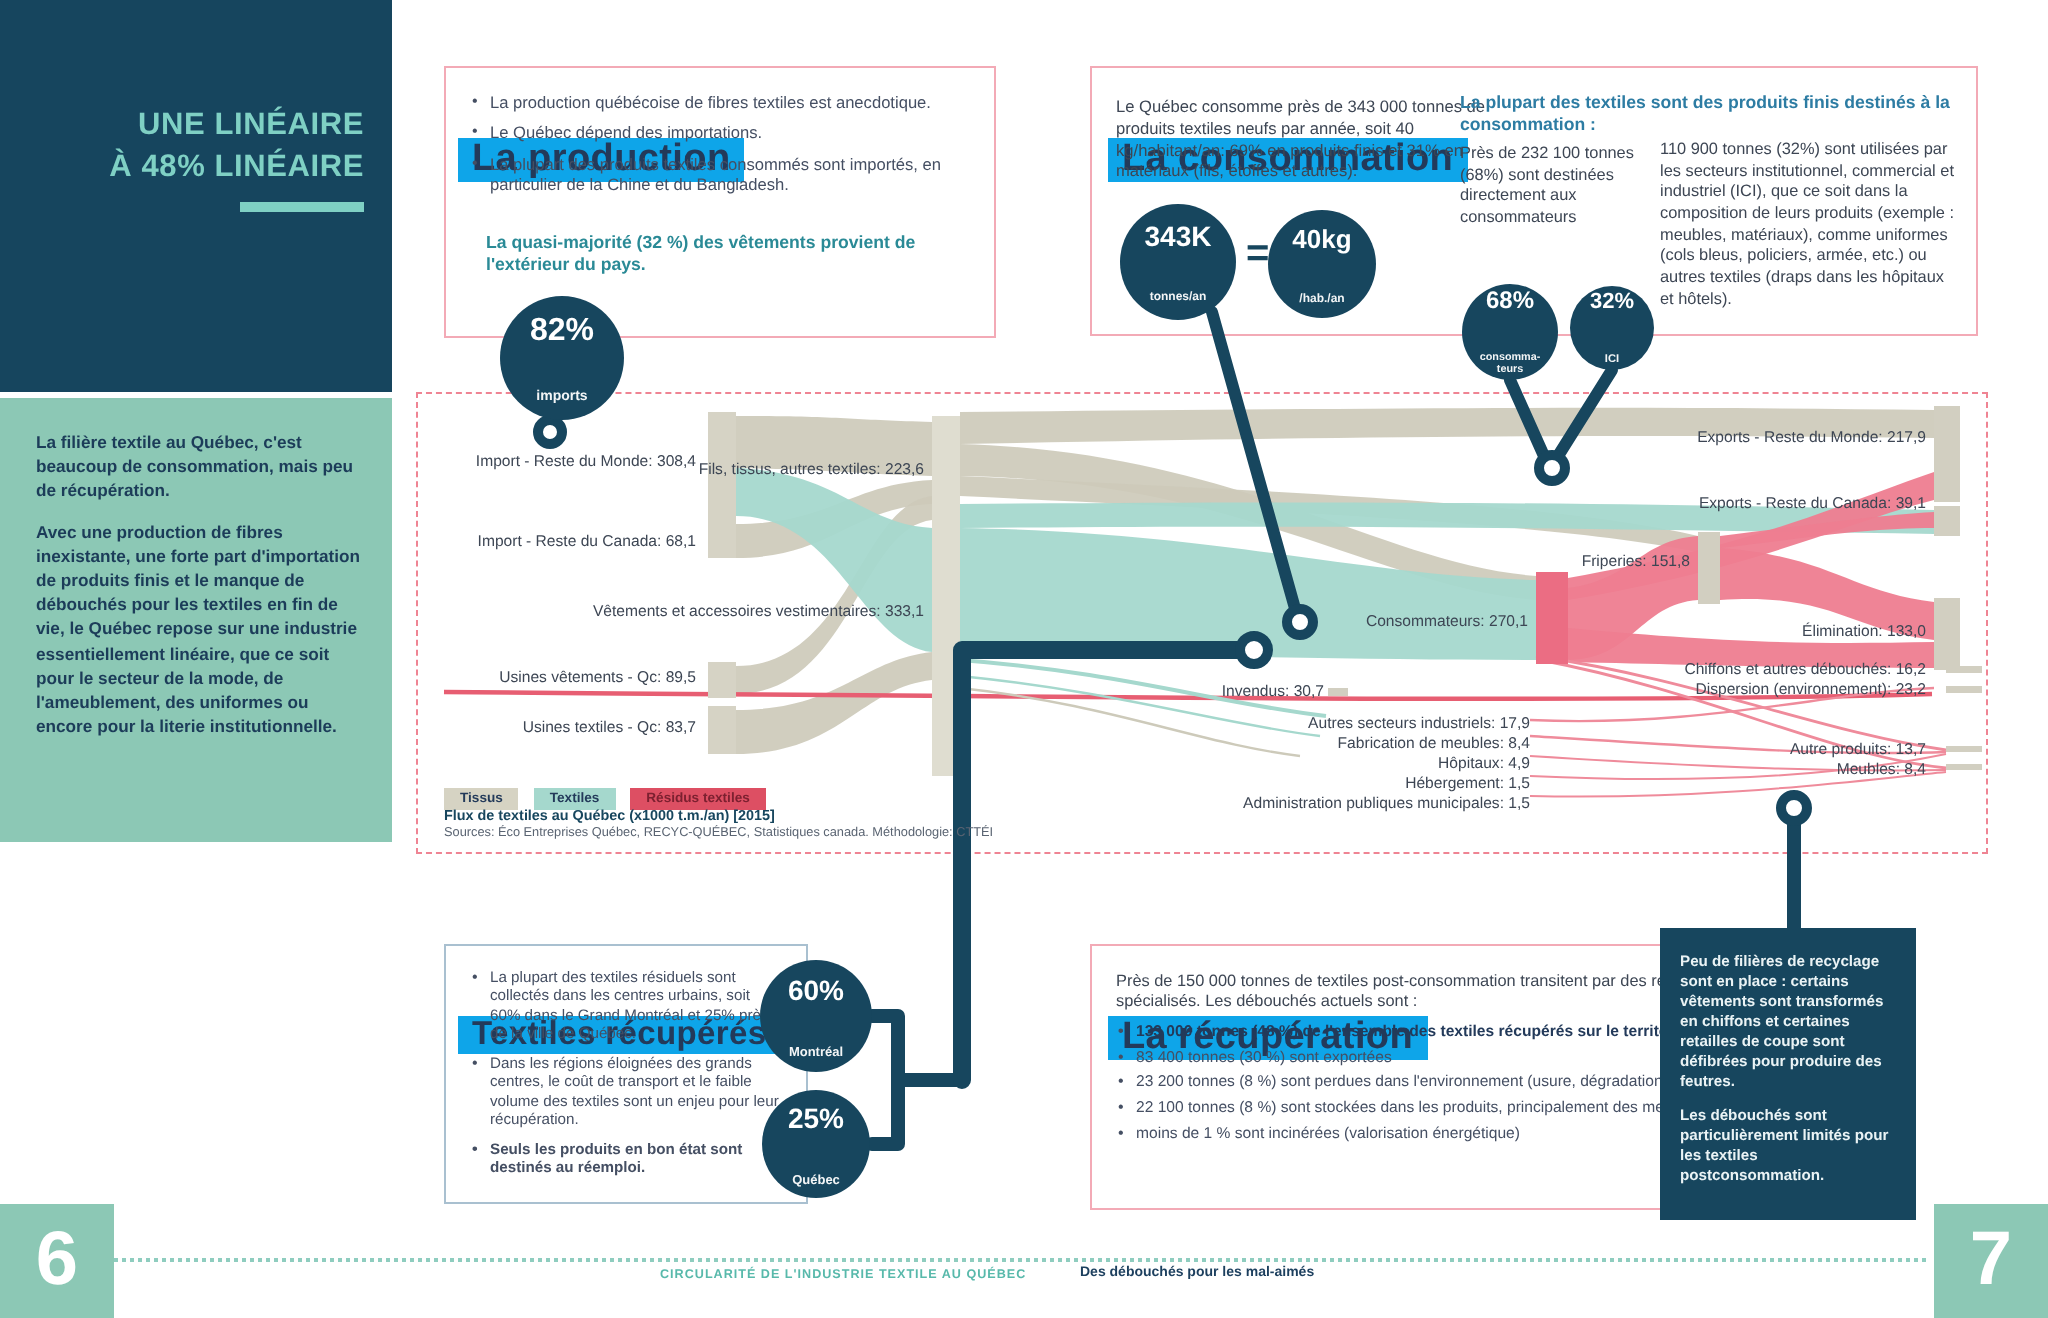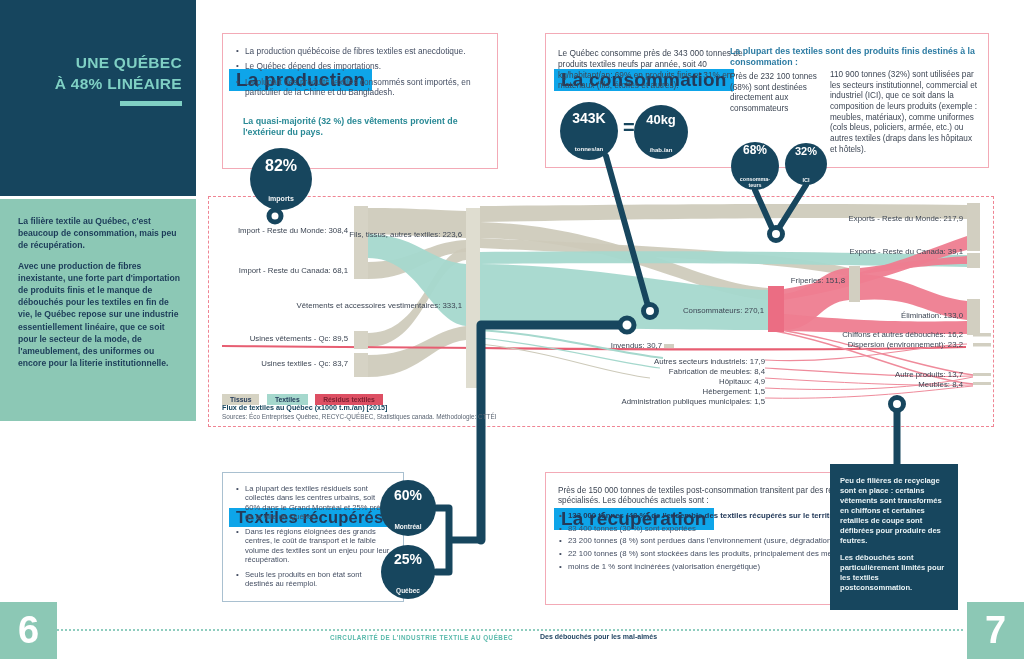--- a/index.html
+++ b/index.html
@@ -46,21 +46,21 @@
   svg{position:absolute;left:0;top:0;pointer-events:none;}
   .highlight-text{color:#2a8a96;font-weight:700;}
 </style>
 </head>
 <body>
 
 <div id="page">
 
   <div class="abs" id="navy-header">
     <div id="navy-title">
-      <div>UNE QUÉBEC</div>
+      <div>UNE LINÉAIRE</div>
       <div>À 48% LINÉAIRE</div>
     </div>
     <div id="navy-underline"></div>
   </div>
 
   <div class="abs" id="intro-panel">
     <p>La filière textile au Québec, c'est beaucoup de consommation, mais peu de récupération.</p>
     <p>Avec une production de fibres inexistante, une forte part d'importation de produits finis et le manque de débouchés pour les textiles en fin de vie, le Québec repose sur une industrie essentiellement linéaire, que ce soit pour le secteur de la mode, de l'ameublement, des uniformes ou encore pour la literie institutionnelle.</p>
   </div>
 
@@ -193,21 +193,21 @@
     <span class="chip" style="background:#dd4f63;color:#7c2030;">Résidus textiles</span>
   </div>
   <div class="abs" style="left:222px;top:403px;font-size:7.2px;font-weight:800;color:#17465e;z-index:5;">Flux de textiles au Québec (x1000 t.m./an) [2015]</div>
   <div class="abs" style="left:222px;top:413px;font-size:6.4px;color:#5a6472;z-index:5;">Sources: Éco Entreprises Québec, RECYC-QUÉBEC, Statistiques canada. Méthodologie: CTTÉI</div>
 
   <div class="panel blue" style="left:222px;top:472px;width:182px;height:130px;">
     <div class="panel-title small">Textiles récupérés</div>
     <div class="bullets" style="top:11px;right:12px;">
       <div class="bullet" style="font-size:7.6px;">La plupart des textiles résiduels sont collectés dans les centres urbains, soit 60% dans le Grand Montréal et 25% près de la ville de Québec.</div>
       <div class="bullet" style="font-size:7.6px;">Dans les régions éloignées des grands centres, le coût de transport et le faible volume des textiles sont un enjeu pour leur récupération.</div>
-      <div class="bullet" style="font-size:7.6px;">Seuls les produits en bon état sont destinés au réemploi.</div>
+      <div class="bullet" style="font-size:7.6px;font-weight:bold;">Seuls les produits en bon état sont destinés au réemploi.</div>
     </div>
   </div>
 
   <div class="panel pink" style="left:545px;top:472px;width:368px;height:133px;padding-left:44px;">
     <div class="panel-title" style="left:8px;">La récupération</div>
     <div class="abs" style="left:12px;top:13px;width:340px;font-size:8.2px;line-height:1.25;">Près de 150 000 tonnes de textiles post-consommation transitent par des récupérateurs spécialisés. Les débouchés actuels sont :</div>
     <div class="bullets" style="top:38px;">
       <div class="bullet bold" style="font-size:7.8px;margin-bottom:3px;">133 000 tonnes (48 %) de l'ensemble des textiles récupérés sur le territoire sont éliminées</div>
       <div class="bullet" style="font-size:7.8px;margin-bottom:3px;">83 400 tonnes (30 %) sont exportées</div>
       <div class="bullet" style="font-size:7.8px;margin-bottom:3px;">23 200 tonnes (8 %) sont perdues dans l'environnement (usure, dégradation)</div>

